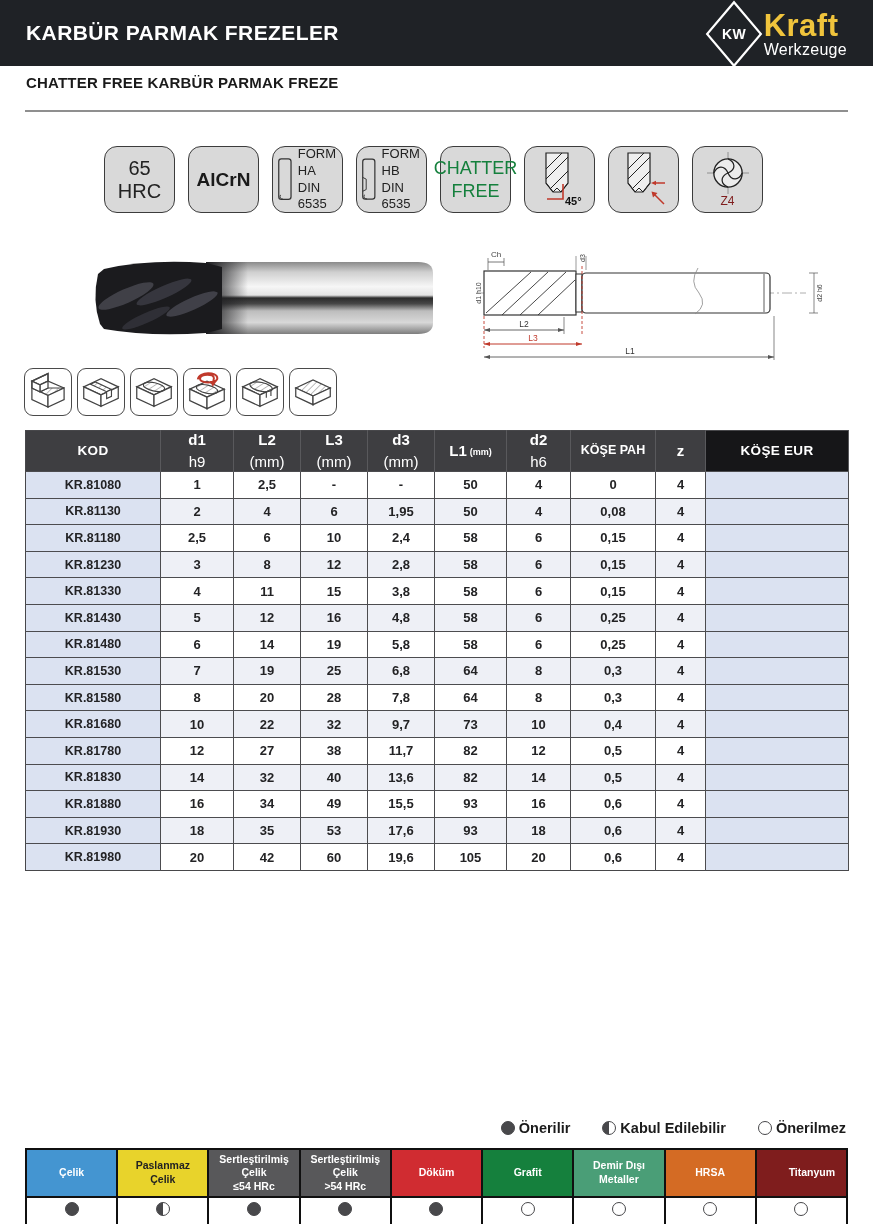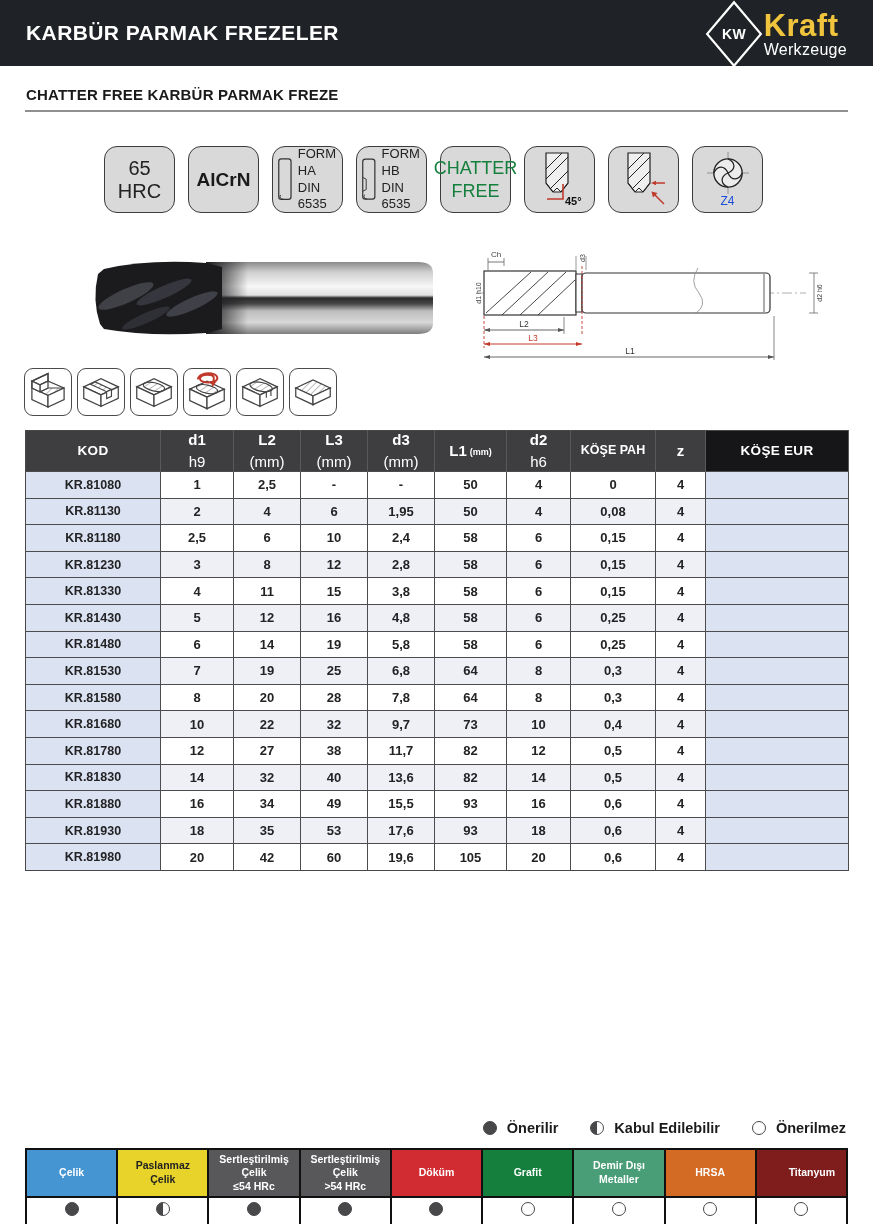--- a/index.html
+++ b/index.html
@@ -12,33 +12,33 @@
   .topbar h1{margin:0;color:#fff;font-size:21px;font-weight:bold;letter-spacing:.4px}
   .logo{display:flex;align-items:center;gap:10px;margin-top:2px}
   .diamond{width:36px;height:36px;border:2.5px solid #fff;transform:scaleY(1.18) rotate(45deg);
            display:flex;align-items:center;justify-content:center;flex:0 0 auto}
   .diamond span{transform:rotate(-45deg) scaleY(.85);color:#fff;font-weight:bold;font-size:14px;letter-spacing:.5px}
   .brandcol{display:flex;flex-direction:column;line-height:1}
   .brand{color:#f0c43c;font-size:31px;font-weight:bold;letter-spacing:.5px}
   .brandsub{color:#fff;font-size:16px;margin-top:1px;letter-spacing:.3px}
 
   
-  .section-title{position:absolute;top:86px;left:26px;font-size:15px;font-weight:bold;color:#1a1a1a;letter-spacing:.2px}
+  .section-title{position:absolute;top:74px;left:26px;font-size:15px;font-weight:bold;color:#1a1a1a;letter-spacing:.2px}
   .divider{position:absolute;top:110px;left:25px;width:823px;border-top:2px solid #8f8f8f}
 
   
   .badges{position:absolute;top:146px;left:104px;display:flex;gap:13px}
   .badge{width:71px;height:67px;box-sizing:border-box;background:#d9d9d9;border:1.5px solid #3c3c3c;
          border-radius:13px;display:flex;flex-direction:column;align-items:center;justify-content:center;text-align:center}
   .b-lg{font-size:20px;line-height:1.15;color:#222}
   .b-bold{font-size:19px;font-weight:bold;color:#1a1a1a}
   .b-md{font-size:18px;font-weight:normal;line-height:1.25;color:#15803d}
   .b-row{flex-direction:row;gap:5px;padding:0 4px}
   .b-sm{font-size:13px;line-height:1.3;text-align:left;color:#222}
-  .b-z{font-size:12px;color:#1d4ed8;margin-top:0}
+  .b-z{font-size:12px;color:#7f1d1d;margin-top:0}
   .badge svg{display:block}
 
   
   .photo{position:absolute;left:88px;top:252px;width:352px;height:92px}
   .tdrawing{position:absolute;left:474px;top:238px;width:352px;height:124px}
 
   
   .appicons{position:absolute;left:24px;top:368px;display:flex;gap:5px}
   .appicon{width:48px;height:48px;box-sizing:border-box;border:1.5px solid #4a4a4a;border-radius:9px;background:#fff}
 
@@ -53,21 +53,21 @@
   .h-sub{font-size:15px;font-weight:normal;margin-top:6px}
   .h-sub-inline{font-size:9px;font-weight:bold;margin-left:3px;vertical-align:1px}
   .ptable td{height:25.6px;padding:0;text-align:center;vertical-align:middle;font-size:13px;font-weight:bold;color:#232325;
              border-top:1.6px solid #4c4c4f;border-right:1px solid #4c4c4f;background:#fff}
   .ptable td.kod{background:#dbe2f1;font-size:12.5px}
   .ptable td.price{background:#dbe2f1}
   .ptable tr.alt td.val{background:#eef0f6}
 
   
   .legend{position:absolute;top:1120px;right:27px;display:flex;gap:32px;align-items:center}
-  .legend-item{display:flex;align-items:center;gap:10px;font-size:14.5px;font-weight:bold;color:#1b1b1b}
+  .legend-item{display:flex;align-items:center;gap:4px;font-size:14.5px;font-weight:bold;color:#1b1b1b}
   .dot{width:14px;height:14px;border-radius:50%;border:1.6px solid #47474a;box-sizing:border-box;display:inline-block;background:#fff}
   .dot.filled{background:#48484b}
   .dot.half{background:linear-gradient(90deg,#48484b 50%,#fff 50%)}
   .dot.empty{background:#fff}
 
   
   .mtable{position:absolute;left:25px;top:1148px;width:823px;border-collapse:collapse;table-layout:fixed;border:2px solid #101010}
   .mtable th{height:46px;font-size:10.5px;font-weight:bold;line-height:1.3;border-right:2px solid #101010;
              vertical-align:middle;text-align:center;padding:0 2px}
   .mtable td{height:24px;background:#fff;border-right:2px solid #101010;border-top:2px solid #101010;

